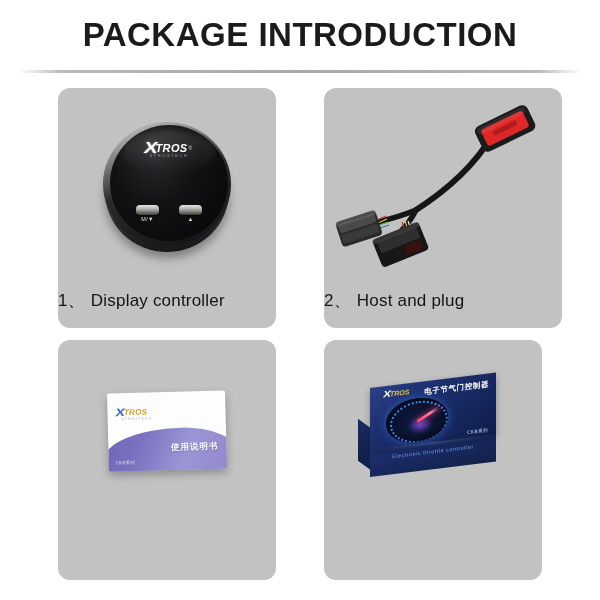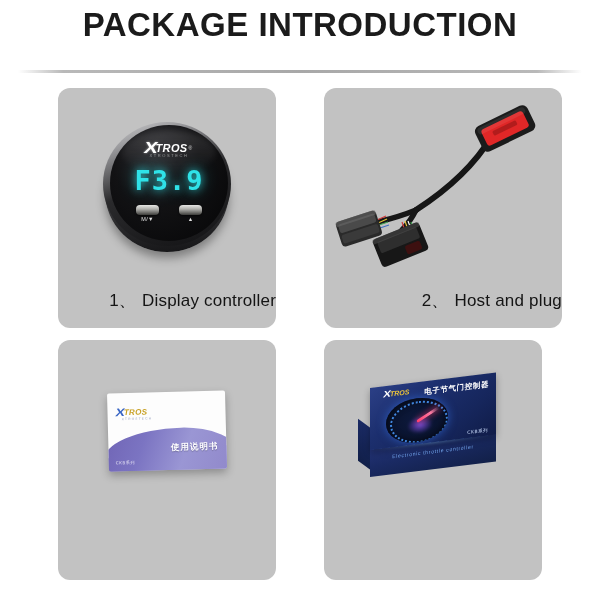--- a/index.html
+++ b/index.html
@@ -8,21 +8,21 @@
     font-family:"Liberation Sans","DejaVu Sans",sans-serif;
     overflow:hidden;position:relative;
   }
   .page{width:600px;height:600px;position:relative;background:#fff;}
 
   
   .header{
     position:absolute;left:0;top:0;width:600px;height:78px;
   }
   .title{
-    position:absolute;left:0;top:6px;width:600px;text-align:center;
+    position:absolute;left:0;top:16px;width:600px;text-align:center;
     font-size:33px;font-weight:bold;color:#1b1b1b;letter-spacing:0.5px;
     font-family:"Liberation Sans","DejaVu Sans",sans-serif;
   }
   .rule{
     position:absolute;left:18px;top:70px;width:564px;height:3px;
     background:linear-gradient(to right,#ffffff 0%,#b9b9b9 8%,#a8a8a8 50%,#b9b9b9 92%,#ffffff 100%);
     border-radius:2px;
   }
 
   
@@ -30,21 +30,21 @@
   .panel{
     position:absolute;background:#c2c2c2;border-radius:12px;
   }
   .p1{left:58px;top:10px;width:218px;height:240px;}
   .p2{left:324px;top:10px;width:238px;height:240px;}
   .p3{left:58px;top:262px;width:218px;height:240px;}
   .p4{left:324px;top:262px;width:218px;height:240px;}
 
   .stage{position:absolute;left:0;top:0;width:100%;height:186px;overflow:hidden;}
   .caption{
-    position:absolute;left:0;bottom:16px;width:100%;text-align:right;
+    position:absolute;left:0;bottom:16px;width:100%;text-align:left;
     font-size:17px;color:#141414;font-weight:500;letter-spacing:0.2px;margin-top:35px;
   }
   .cap-num{margin-right:6px;}
 
   
   .ctrl-wrap{position:absolute;left:50%;top:26px;transform:translateX(-50%);
     width:132px;height:140px;}
   .ctrl-base{
     position:absolute;left:4px;top:18px;width:124px;height:120px;border-radius:50%;
     background:linear-gradient(175deg,#8f8f92 0%,#5d5d60 35%,#2c2c2e 70%,#141416 100%);
@@ -215,21 +215,20 @@
           <div class="ctrl-base"></div>
           <div class="ctrl-rim">
             <div class="ctrl-face">
               <div class="ctrl-gloss"></div>
               <div class="logo1">
                 <span class="xm">X</span>
                 <span class="wm">TROS</span>
                 <span class="reg">®</span>
               </div>
               <div class="logo1sub">XTROSTECH</div>
-              <div class="led">F3.9</div>
               <div class="btn-row">
                 <div class="btn-col">
                   <div class="chip"></div>
                   <div class="chip-lbl">M/▼</div>
                 </div>
                 <div class="btn-col">
                   <div class="chip"></div>
                   <div class="chip-lbl">▲</div>
                 </div>
               </div>

